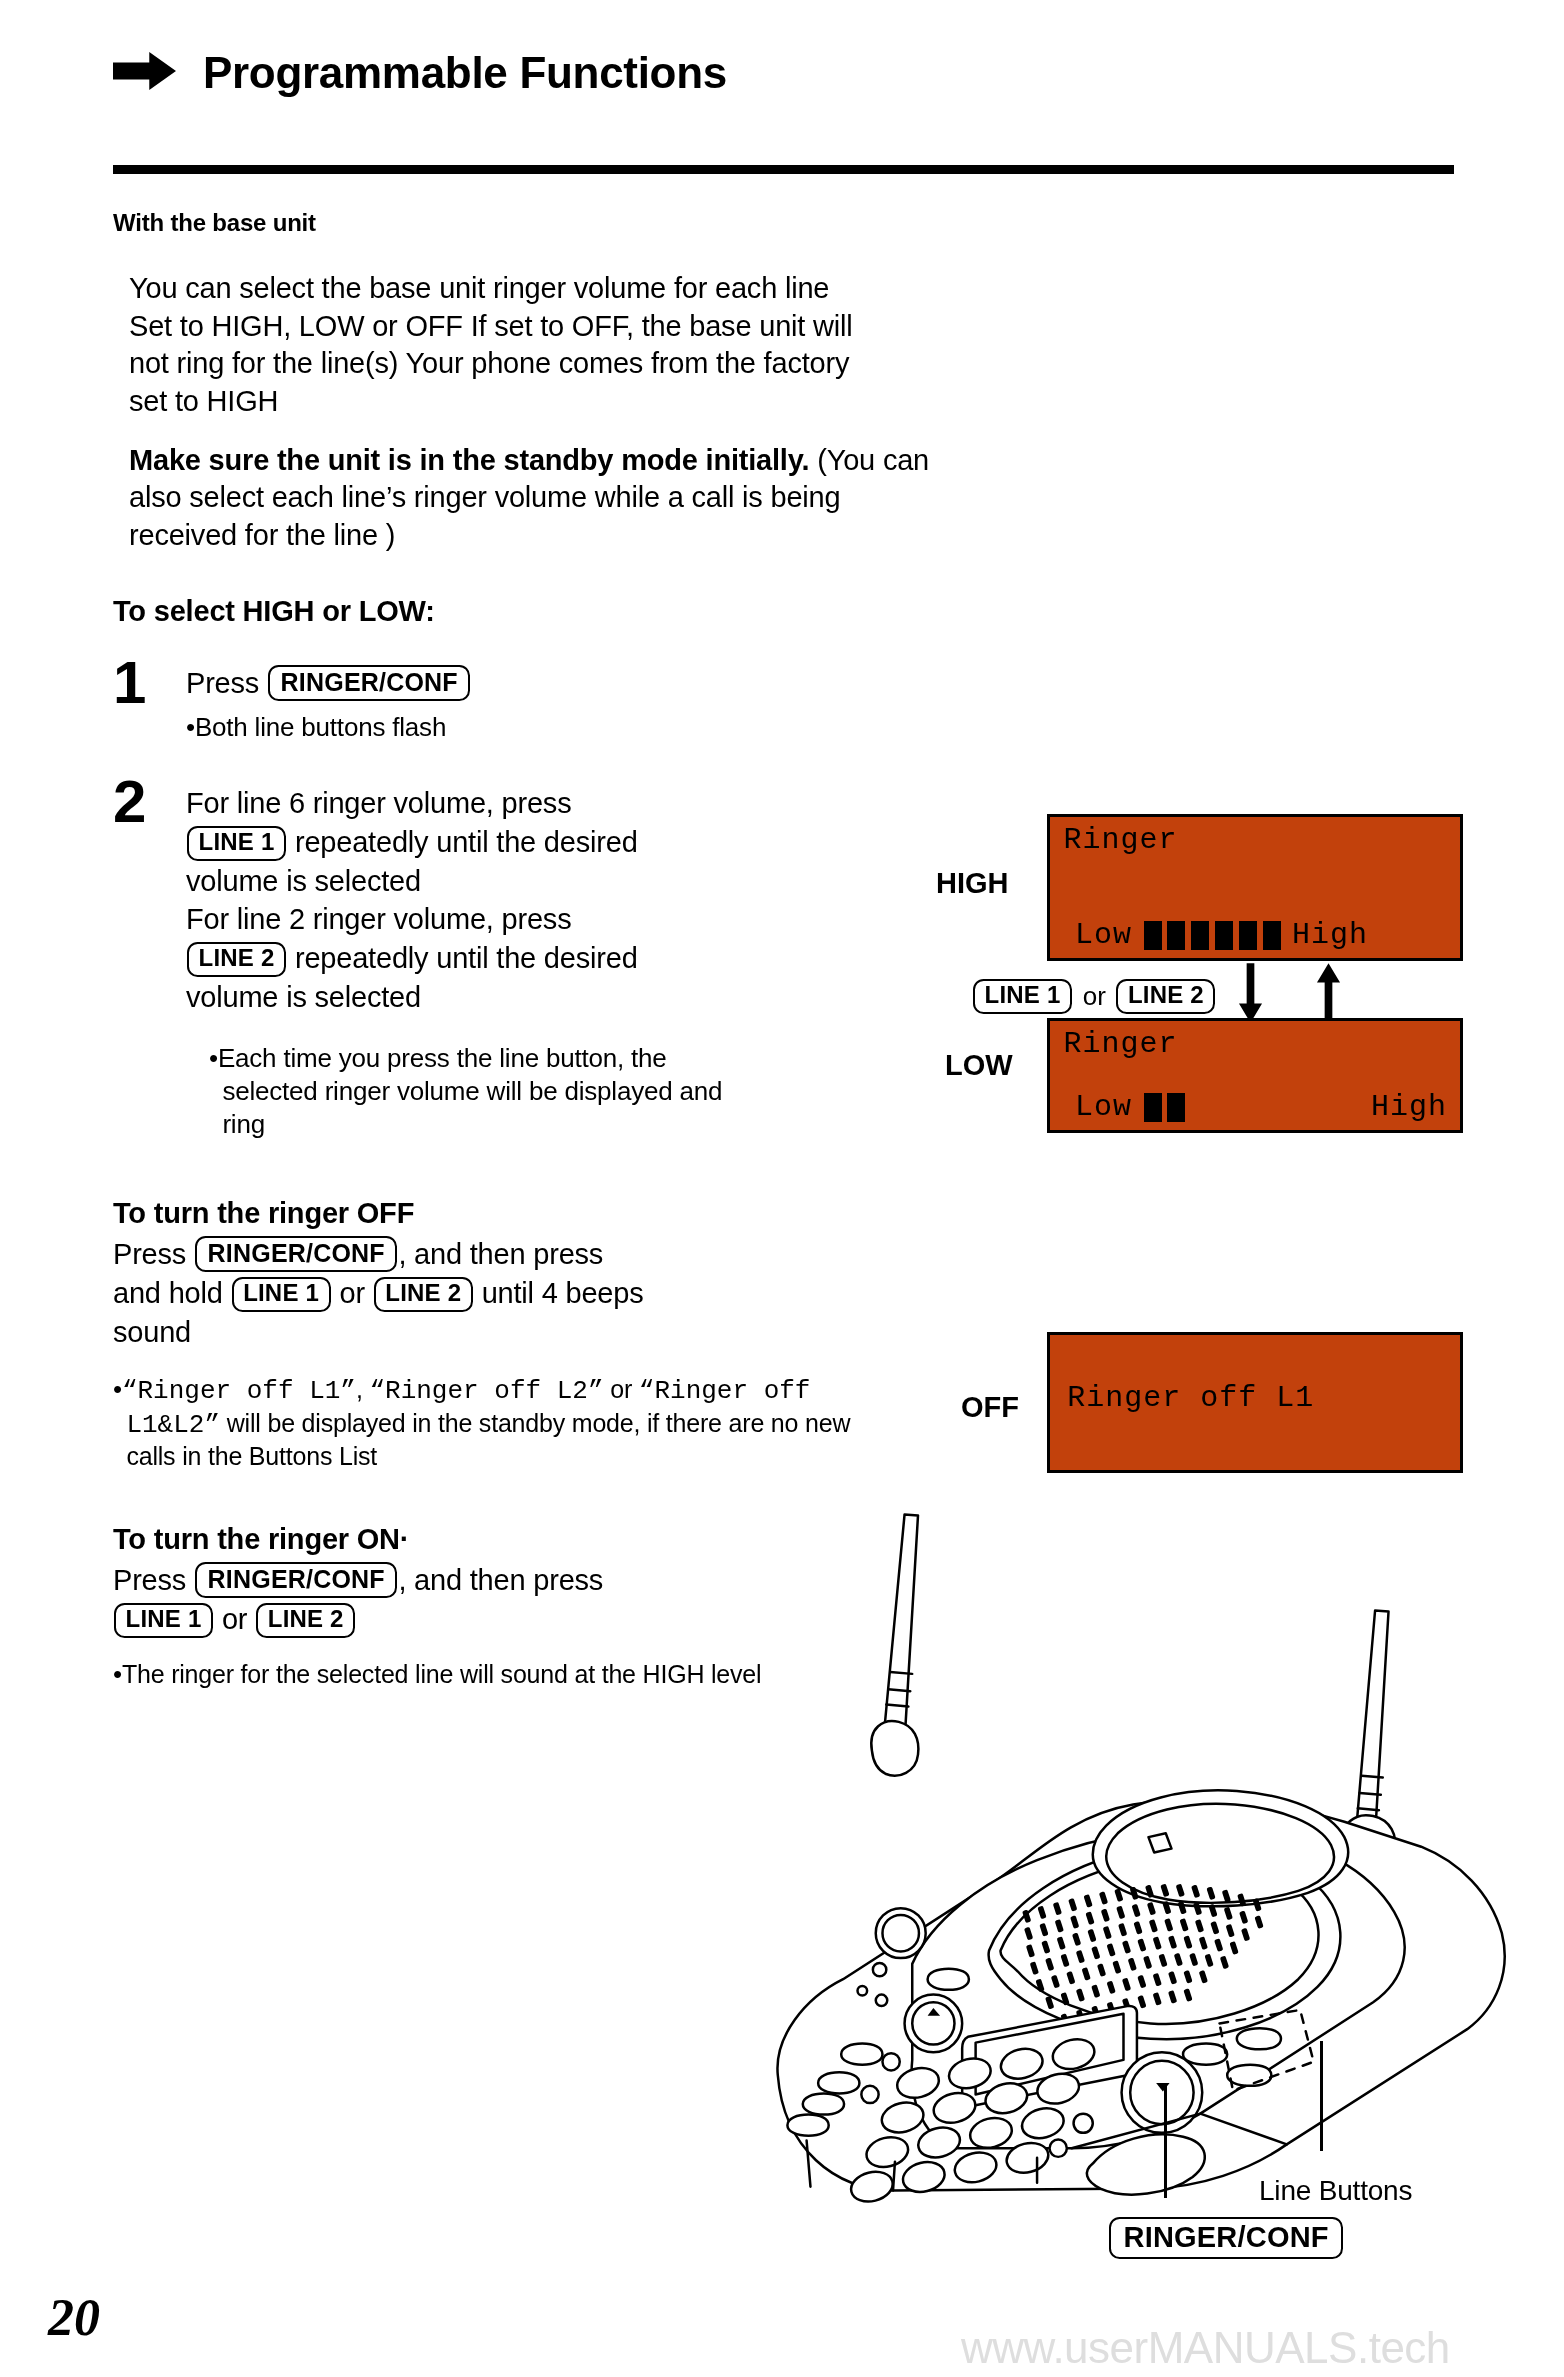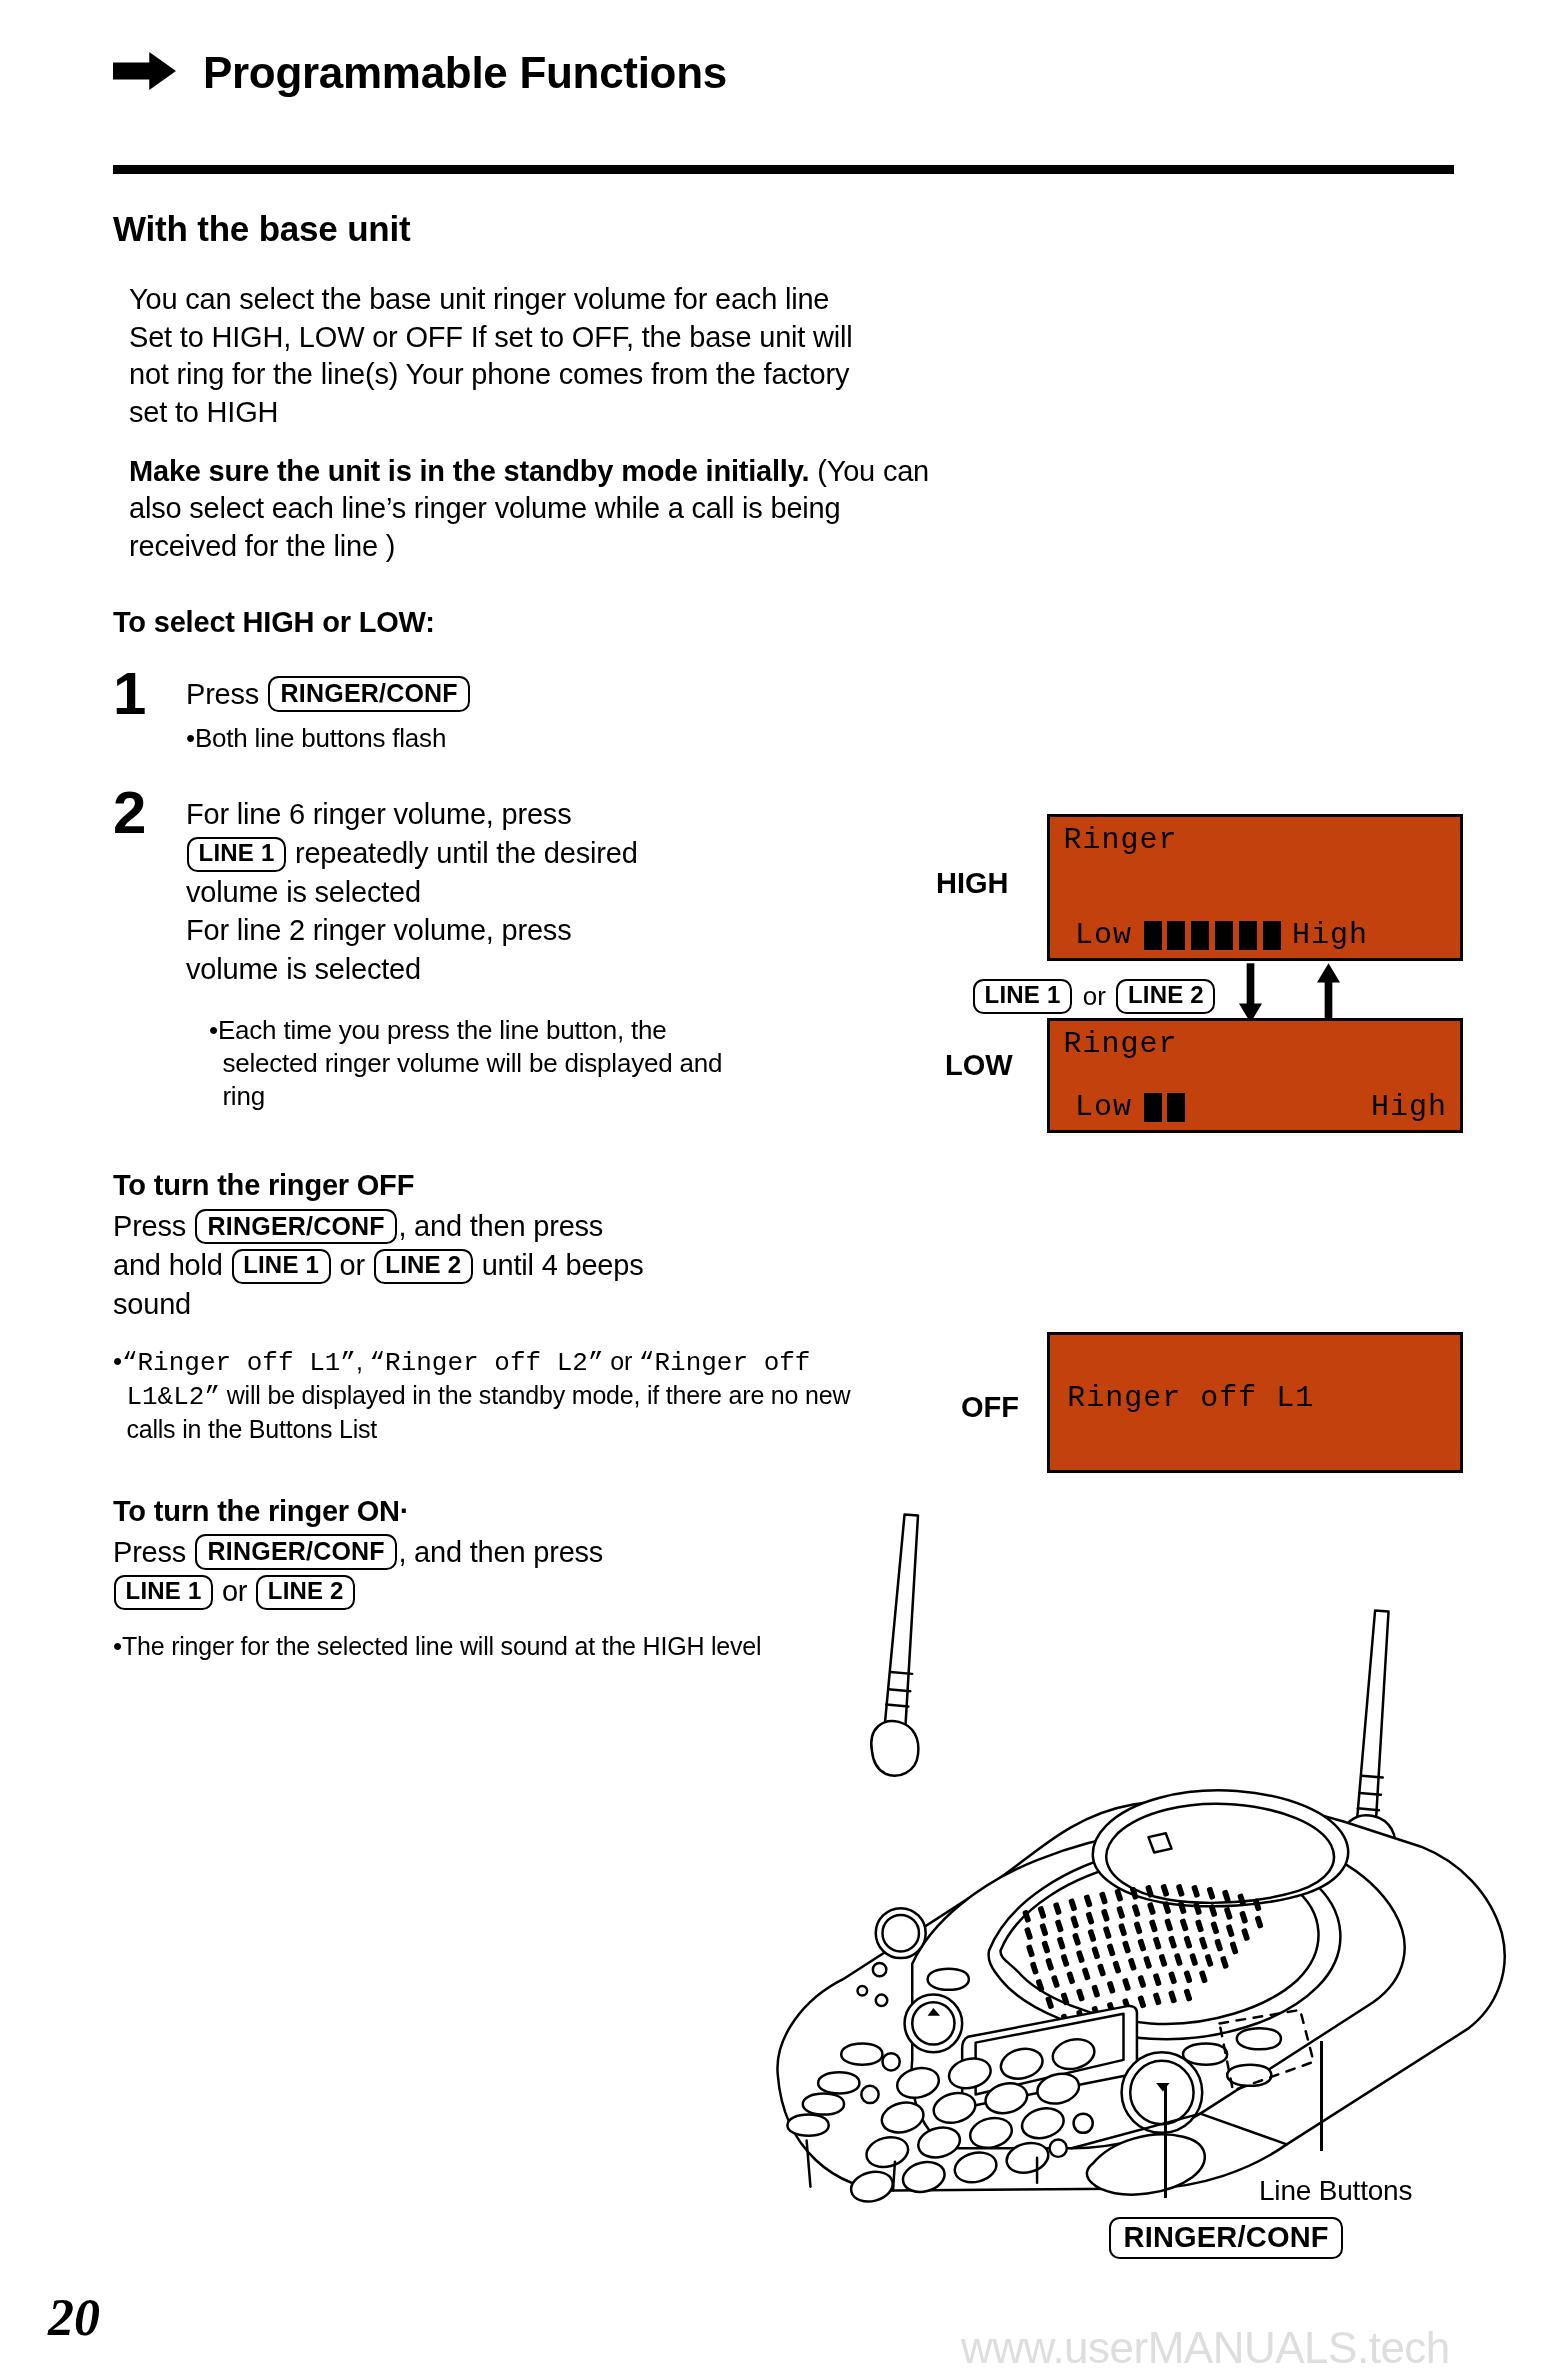--- a/index.html
+++ b/index.html
@@ -12,21 +12,21 @@
 
   
   .header{position:absolute;left:113px;top:50px;display:flex;align-items:center;gap:27px;}
   .arrow-icon{display:block;}
   .header-title{font-size:44px;font-weight:bold;letter-spacing:-0.3px;line-height:1;}
   .header-rule{position:absolute;left:113px;top:165px;width:1341px;height:8.6px;background:#000;}
 
   
   .col-left{position:absolute;left:113px;top:211px;width:778px;}
 
-  h2.section-head{font-size:35px;font-weight:bold;margin:0 0 35px 0;line-height:1;letter-spacing:-0.2px;}
+  h2.section-head{font-size:24px;font-weight:bold;margin:0 0 35px 0;line-height:1;letter-spacing:-0.2px;}
   h3.sub-head{font-size:29px;font-weight:bold;margin:0;line-height:1.12;letter-spacing:-0.2px;}
 
   p.body{font-size:29px;line-height:1.30;margin:16px;letter-spacing:-0.2px;}
   .b{font-weight:bold;}
 
   .mono{font-family:"Liberation Mono",monospace;font-size:26px;letter-spacing:0px;}
 
   
   .key{
     display:inline-block;border:2.9px solid #000;border-radius:10.6px;
@@ -116,20 +116,24 @@
     <div class="step" style="margin-top:40px;">
       <span class="step-num">2</span>
       <div class="step-body" style="width:509px;">
         <div>For line 6 ringer volume, press</div>
         <div>
           <span class="key sm">LINE 1</span>
           <span>repeatedly until the desired</span>
         </div>
         <div>volume is selected</div>
         <div>For line 2 ringer volume, press</div>
+        <div>
+          <span class="key sm">LINE 2</span>
+          <span>repeatedly until the desired</span>
+        </div>
         <div>volume is selected</div>
       </div>
       <div class="bullet" style="margin-top:25px;width:500px;margin-left:23px;">
         <span class="dot">•</span><span>Each time you press the line button, the selected ringer volume will be displayed and ring</span>
       </div>
     </div>
 
     <h3 class="sub-head" style="margin-top:56px;">To turn the ringer OFF</h3>
     <div class="step-body" style="width:730px;margin-top:5.8px;">
       <div>

